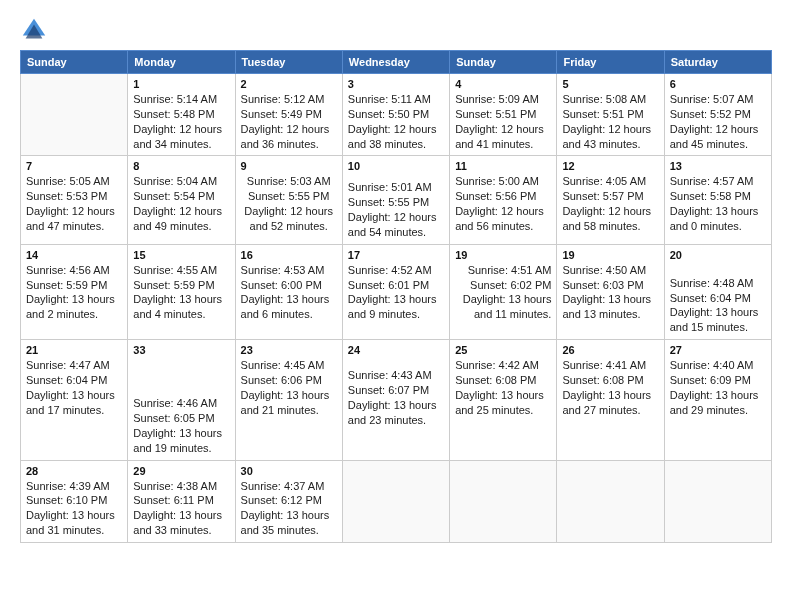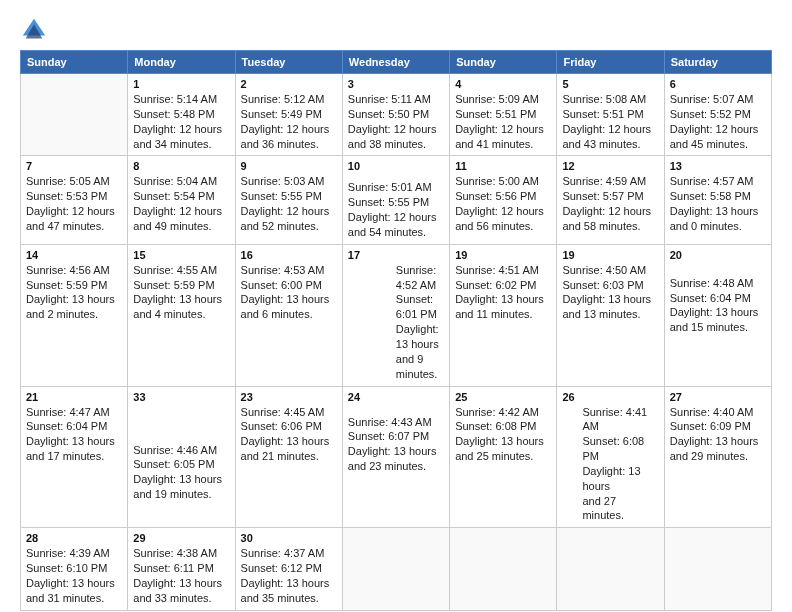--- a/index.html
+++ b/index.html
@@ -182,42 +182,42 @@
           </td>
           <td>
             <span class="day-number">8</span>
             <div class="day-info" style="white-space: pre-line;">Sunrise: 5:04 AM
 Sunset: 5:54 PM
 Daylight: 12 hours
 and 49 minutes.</div>
           </td>
           <td>
             <span class="day-number">9</span>
-            <div class="day-info" style="white-space: pre-line;">Sunrise: 5:03 AM
+            <div class="day-info" style="white-space: pre-line; text-align: center;">Sunrise: 5:03 AM
 Sunset: 5:55 PM
 Daylight: 12 hours
 and 52 minutes.</div>
           </td>
           <td>
             <span class="day-number">10</span>
             <div class="day-info" style="white-space: pre-line; margin-top: 8px;">Sunrise: 5:01 AM
 Sunset: 5:55 PM
 Daylight: 12 hours
 and 54 minutes.</div>
           </td>
           <td>
             <span class="day-number">11</span>
             <div class="day-info" style="white-space: pre-line;">Sunrise: 5:00 AM
 Sunset: 5:56 PM
 Daylight: 12 hours
 and 56 minutes.</div>
           </td>
           <td>
             <span class="day-number">12</span>
-            <div class="day-info" style="white-space: pre-line;">Sunrise: 4:59 AM
+            <div class="day-info" style="white-space: pre-line;">Sunrise: 4:05 AM
 Sunset: 5:57 PM
 Daylight: 12 hours
 and 58 minutes.</div>
           </td>
           <td>
             <span class="day-number">13</span>
             <div class="day-info" style="white-space: pre-line;">Sunrise: 4:57 AM
 Sunset: 5:58 PM
 Daylight: 13 hours
 and 0 minutes.</div>
@@ -240,28 +240,28 @@
           </td>
           <td>
             <span class="day-number">16</span>
             <div class="day-info" style="white-space: pre-line;">Sunrise: 4:53 AM
 Sunset: 6:00 PM
 Daylight: 13 hours
 and 6 minutes.</div>
           </td>
           <td>
             <span class="day-number">17</span>
-            <div class="day-info" style="white-space: pre-line; margin-left: 48px;">Sunrise: 4:52 AM
+            <div class="day-info" style="white-space: pre-line;">Sunrise: 4:52 AM
 Sunset: 6:01 PM
 Daylight: 13 hours
 and 9 minutes.</div>
           </td>
           <td>
             <span class="day-number">19</span>
-            <div class="day-info" style="white-space: pre-line;">Sunrise: 4:51 AM
+            <div class="day-info" style="white-space: pre-line; text-align: right;">Sunrise: 4:51 AM
 Sunset: 6:02 PM
 Daylight: 13 hours
 and 11 minutes.</div>
           </td>
           <td>
             <span class="day-number">19</span>
             <div class="day-info" style="white-space: pre-line;">Sunrise: 4:50 AM
 Sunset: 6:03 PM
 Daylight: 13 hours
 and 13 minutes.</div>
@@ -305,21 +305,21 @@
           </td>
           <td>
             <span class="day-number">25</span>
             <div class="day-info" style="white-space: pre-line;">Sunrise: 4:42 AM
 Sunset: 6:08 PM
 Daylight: 13 hours
 and 25 minutes.</div>
           </td>
           <td>
             <span class="day-number">26</span>
-            <div class="day-info" style="white-space: pre-line; margin-left: 20px;">Sunrise: 4:41 AM
+            <div class="day-info" style="white-space: pre-line;">Sunrise: 4:41 AM
 Sunset: 6:08 PM
 Daylight: 13 hours
 and 27 minutes.</div>
           </td>
           <td>
             <span class="day-number">27</span>
             <div class="day-info" style="white-space: pre-line;">Sunrise: 4:40 AM
 Sunset: 6:09 PM
 Daylight: 13 hours
 and 29 minutes.</div>

